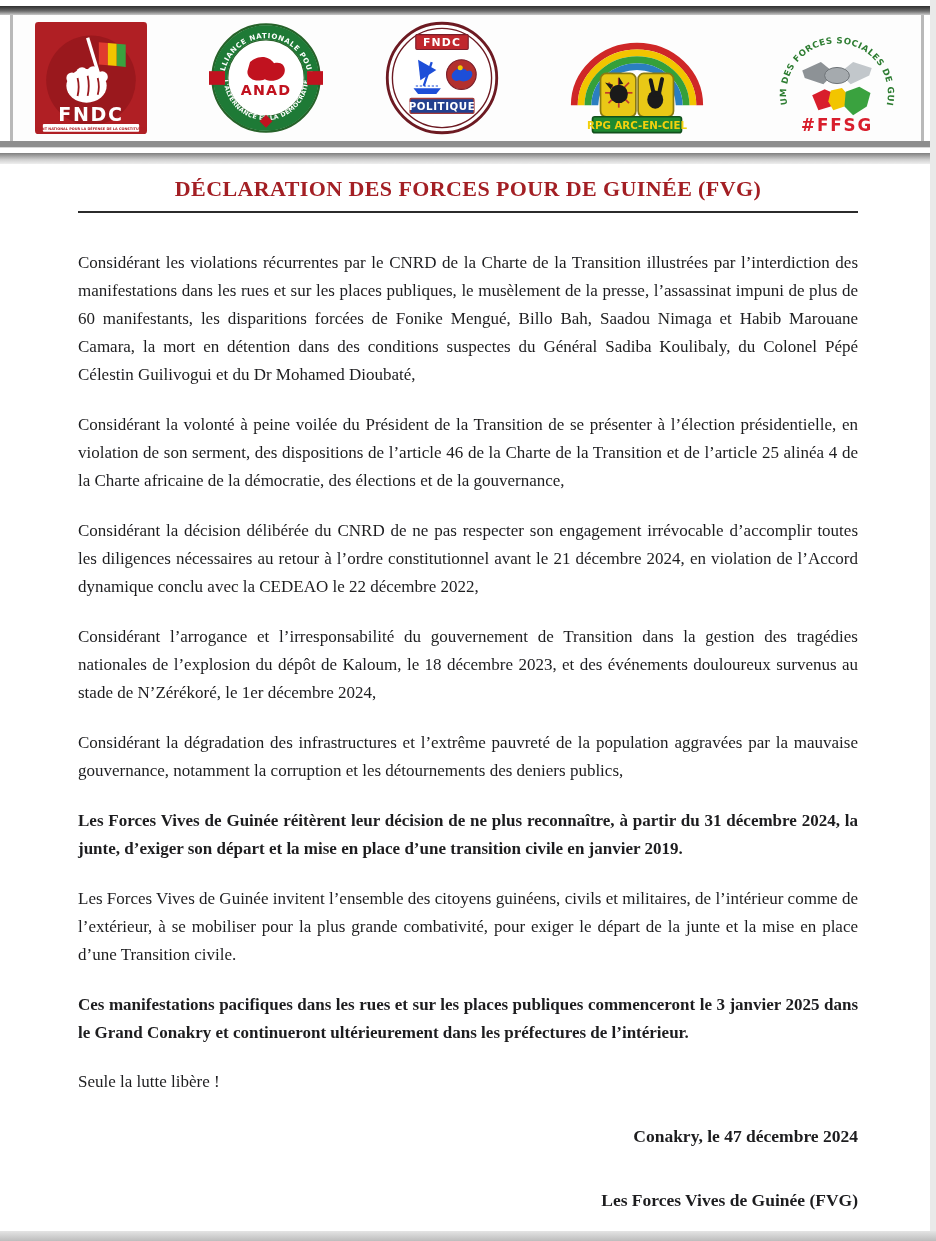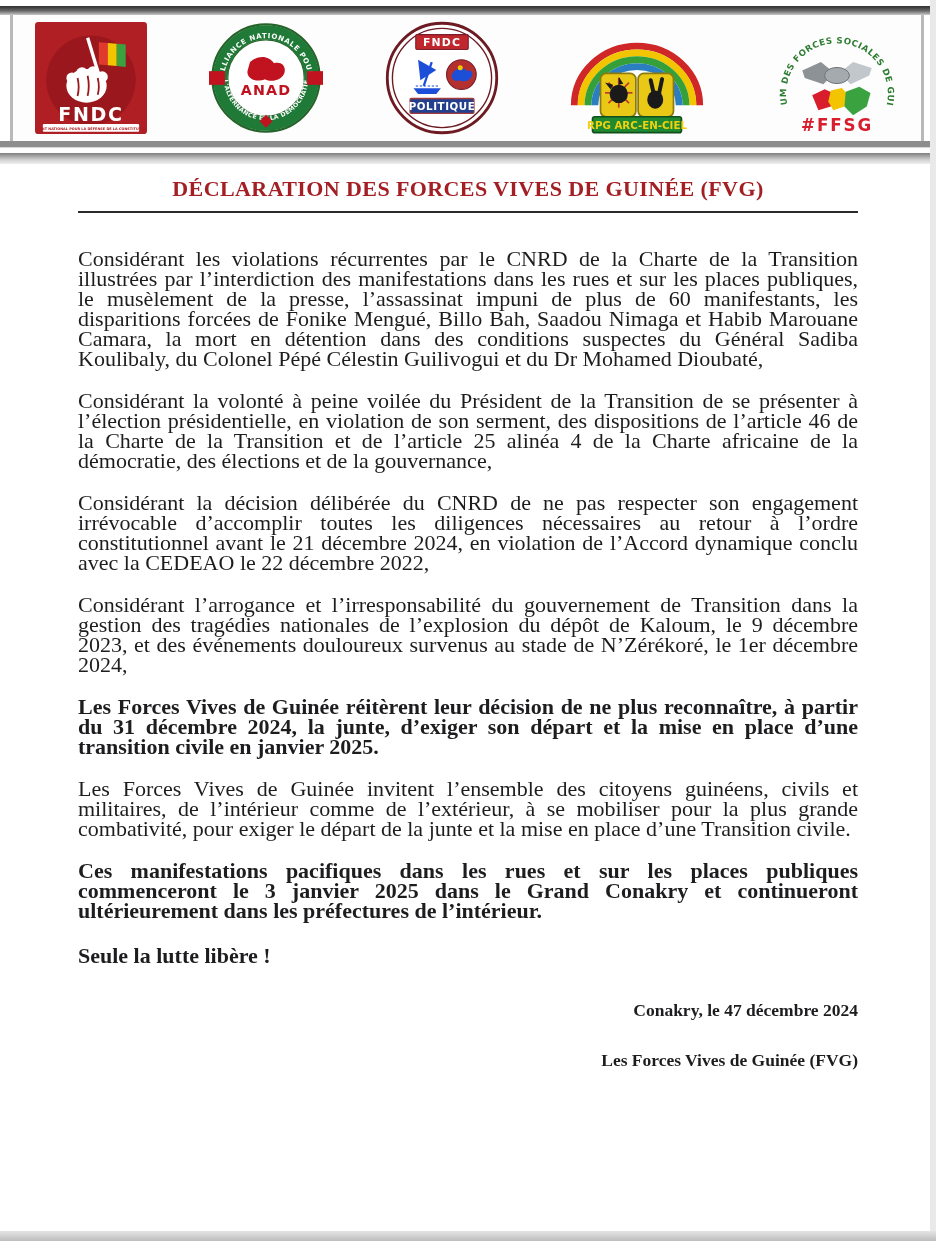--- a/index.html
+++ b/index.html
@@ -25,27 +25,27 @@
   .divider-1{position:absolute;top:141px;left:0;width:100%;height:6px;background:#8e8e8e;border-bottom:1px solid #d7d7d7;}
   .divider-2{position:absolute;top:153px;left:0;width:100%;height:11px;background:linear-gradient(#7f7f7f,#cfcfcf 60%,#efefef);}
   .bottom-band{position:absolute;bottom:0;left:0;width:100%;height:10px;background:linear-gradient(#e4e4e4,#bdbdbd);}
 
   .content{position:absolute;top:176px;left:78px;width:780px;}
   .title{
     text-align:center;font-weight:bold;font-size:22px;letter-spacing:.4px;
     color:#a31f24;padding-bottom:9px;border-bottom:2px solid #2b2b2b;
   }
   .para{
-    font-size:22px;line-height:20px;text-align:justify;margin:0 0 22px 0;
+    font-size:17px;line-height:28px;text-align:justify;margin:0 0 22px 0;
   }
   .para.first{margin-top:36px;}
   .para.bold{font-weight:bold;}
-  .closing{font-size:22px;line-height:25px;margin:4px 0 0 0;font-weight:bold;}
+  .closing{font-size:17px;line-height:25px;margin:4px 0 0 0;}
   .date-line{font-size:17.5px;font-weight:bold;text-align:right;margin-top:32px;}
-  .signature-line{font-size:17.5px;font-weight:bold;text-align:right;margin-top:29px;}
+  .signature-line{font-size:17.5px;font-weight:bold;text-align:right;margin-top:43px;}
 
   svg text{font-family:"DejaVu Sans", sans-serif;}
 </style>
 </head>
 <body>
 
 <div class="top-band"></div>
 
 <div class="header-box">
 
@@ -152,27 +152,28 @@
       <text x="50" y="93" text-anchor="middle" fill="#d81e2c" font-size="13.5" font-weight="bold" letter-spacing="1.5">#FFSG</text>
     </svg>
   </div>
 
 </div>
 
 <div class="divider-1"></div>
 <div class="divider-2"></div>
 
 <div class="content">
-  <div class="title">DÉCLARATION DES FORCES VIVES DE GUINÉE (FVG)</div>
+  <div class="title">DÉCLARATION DES FORCES POUR DE GUINÉE (FVG)</div>
 
   <p class="para first">Considérant les violations récurrentes par le CNRD de la Charte de la Transition illustrées par l’interdiction des manifestations dans les rues et sur les places publiques, le musèlement de la presse, l’assassinat impuni de plus de 60 manifestants, les disparitions forcées de Fonike Mengué, Billo Bah, Saadou Nimaga et Habib Marouane Camara, la mort en détention dans des conditions suspectes du Général Sadiba Koulibaly, du Colonel Pépé Célestin Guilivogui et du Dr Mohamed Dioubaté,</p>
   <p class="para">Considérant la volonté à peine voilée du Président de la Transition de se présenter à l’élection présidentielle, en violation de son serment, des dispositions de l’article 46 de la Charte de la Transition et de l’article 25 alinéa 4 de la Charte africaine de la démocratie, des élections et de la gouvernance,</p>
   <p class="para">Considérant la décision délibérée du CNRD de ne pas respecter son engagement irrévocable d’accomplir toutes les diligences nécessaires au retour à l’ordre constitutionnel avant le 21 décembre 2024, en violation de l’Accord dynamique conclu avec la CEDEAO le 22 décembre 2022,</p>
-  <p class="para">Considérant l’arrogance et l’irresponsabilité du gouvernement de Transition dans la gestion des tragédies nationales de l’explosion du dépôt de Kaloum, le 9 décembre 2023, et des événements douloureux survenus au stade de N’Zérékoré, le 1er décembre 2024,</p>
-  <p class="para bold">Les Forces Vives de Guinée réitèrent leur décision de ne plus reconnaître, à partir du 31 décembre 2024, la junte, d’exiger son départ et la mise en place d’une transition civile en janvier 2025.</p>
+  <p class="para">Considérant l’arrogance et l’irresponsabilité du gouvernement de Transition dans la gestion des tragédies nationales de l’explosion du dépôt de Kaloum, le 18 décembre 2023, et des événements douloureux survenus au stade de N’Zérékoré, le 1er décembre 2024,</p>
+  <p class="para">Considérant la dégradation des infrastructures et l’extrême pauvreté de la population aggravées par la mauvaise gouvernance, notamment la corruption et les détournements des deniers publics,</p>
+  <p class="para bold">Les Forces Vives de Guinée réitèrent leur décision de ne plus reconnaître, à partir du 31 décembre 2024, la junte, d’exiger son départ et la mise en place d’une transition civile en janvier 2019.</p>
   <p class="para">Les Forces Vives de Guinée invitent l’ensemble des citoyens guinéens, civils et militaires, de l’intérieur comme de l’extérieur, à se mobiliser pour la plus grande combativité, pour exiger le départ de la junte et la mise en place d’une Transition civile.</p>
   <p class="para bold">Ces manifestations pacifiques dans les rues et sur les places publiques commenceront le 3 janvier 2025 dans le Grand Conakry et continueront ultérieurement dans les préfectures de l’intérieur.</p>
 
   <p class="closing">Seule la lutte libère !</p>
 
   <div class="date-line">Conakry, le 47 décembre 2024</div>
   <div class="signature-line">Les Forces Vives de Guinée (FVG)</div>
 </div>
 
 <div class="edge-right"></div>

